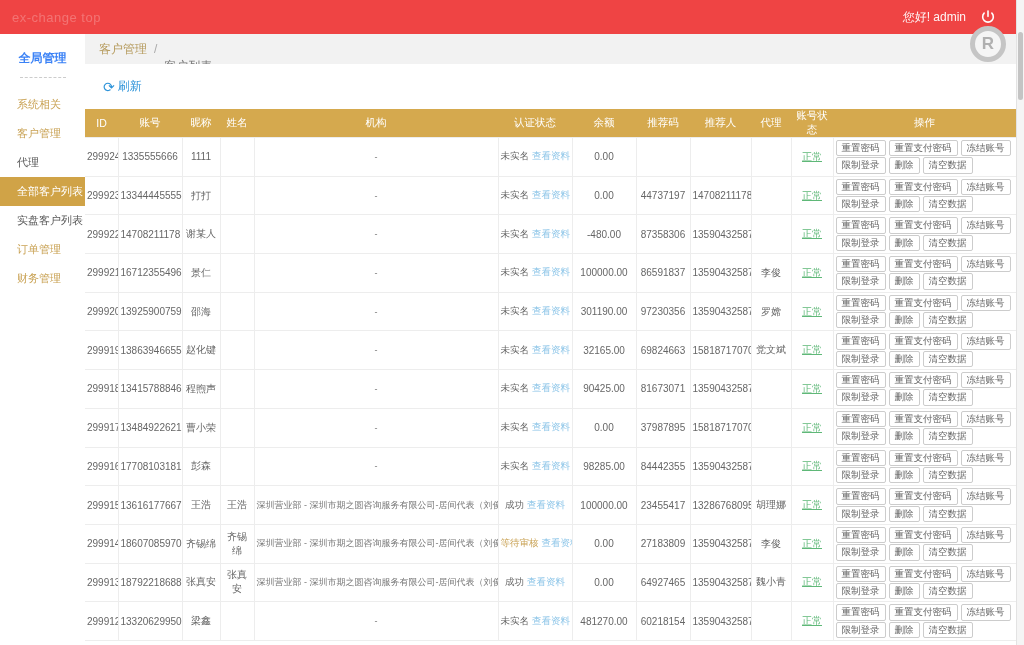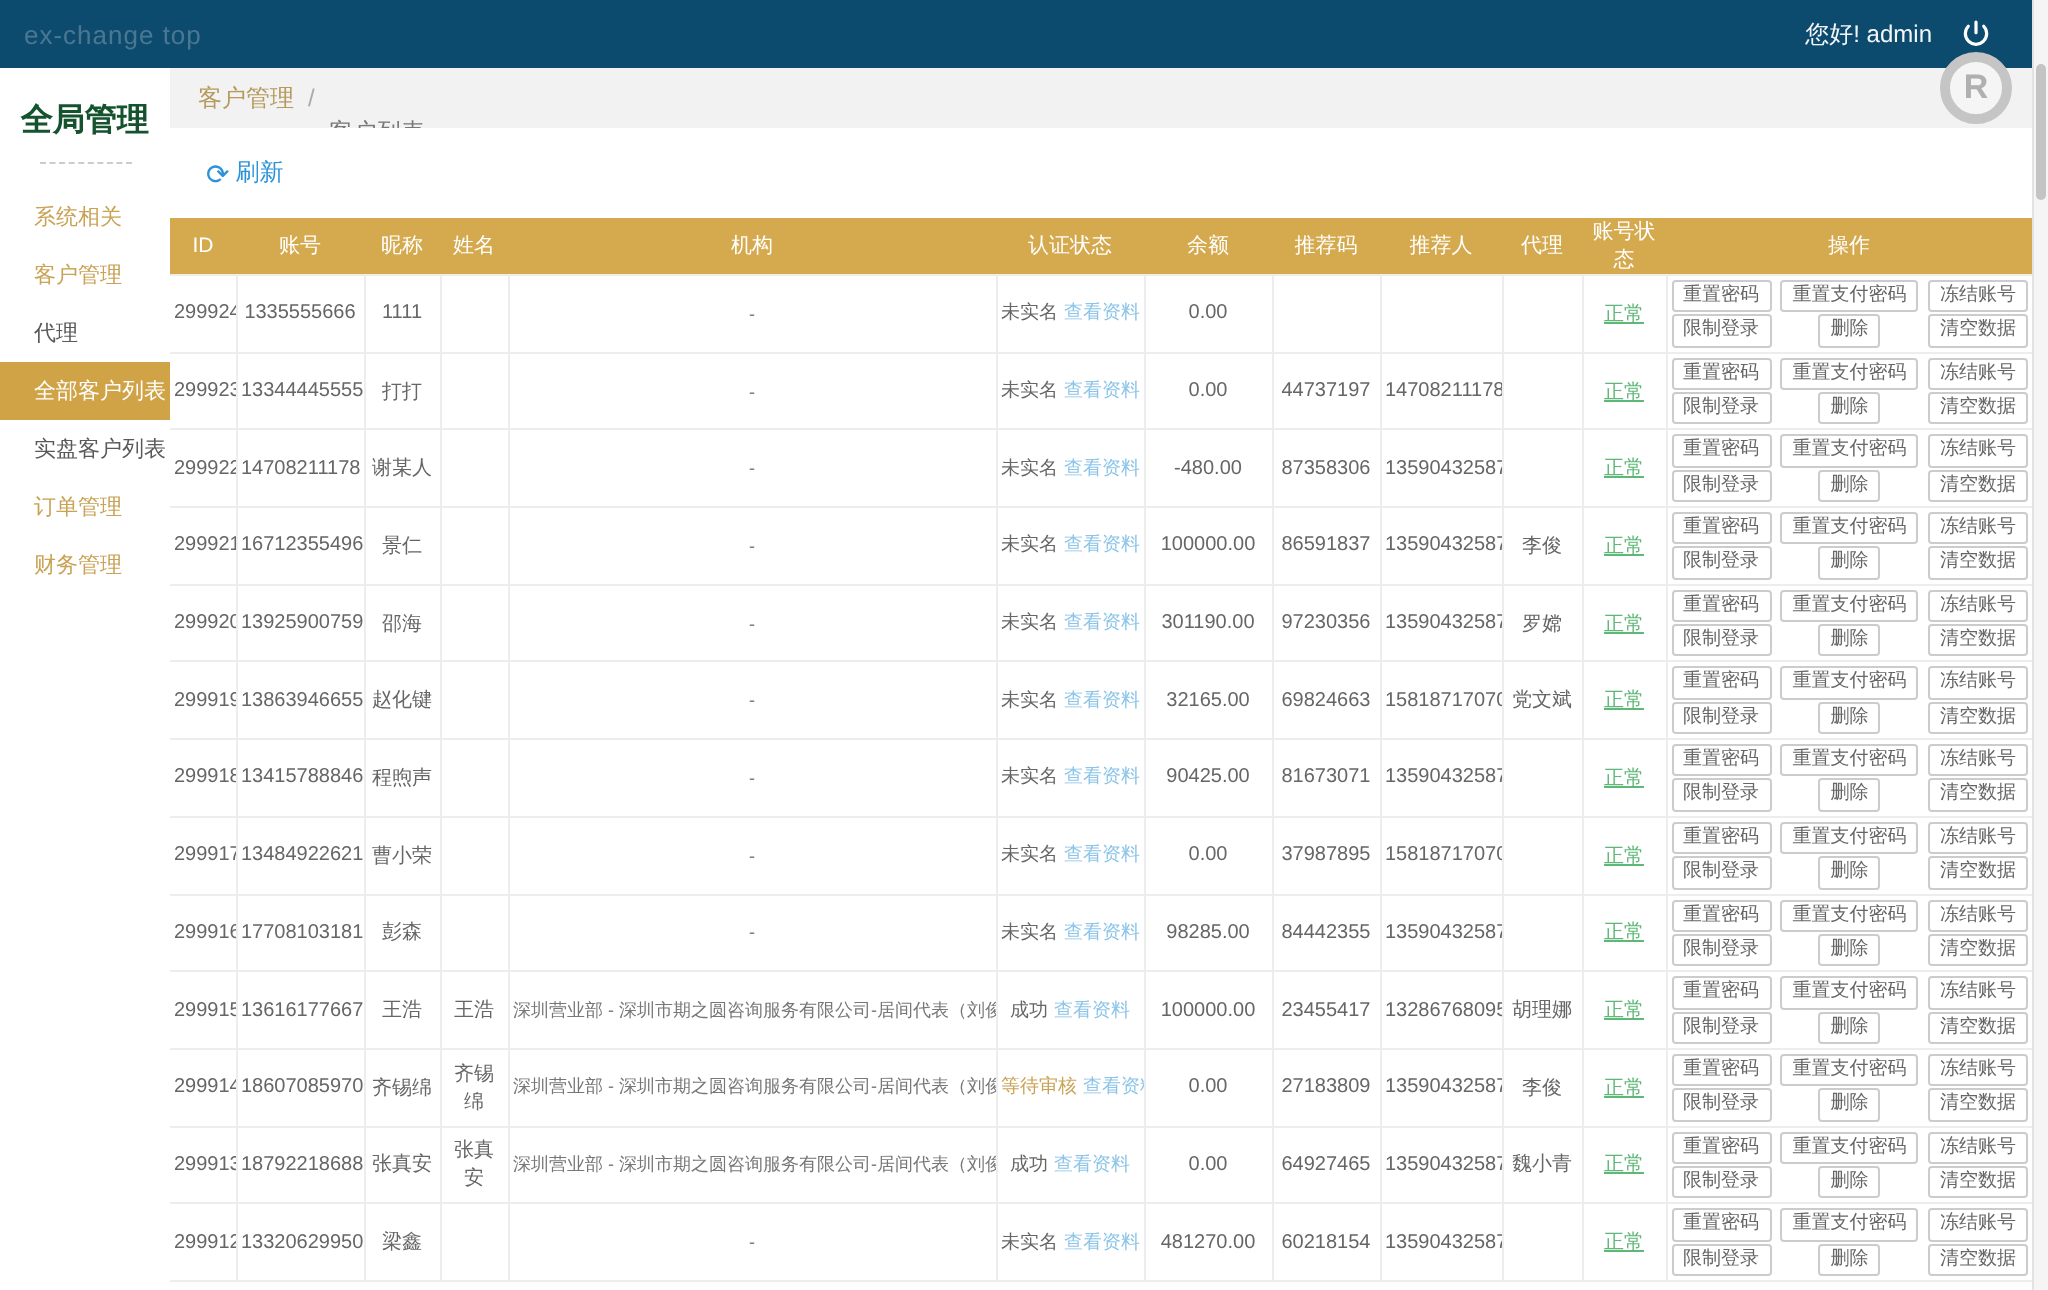--- a/index.html
+++ b/index.html
@@ -6,40 +6,40 @@
   html, body { width: 1024px; height: 645px; overflow: hidden; }
   body {
     font-family: "Liberation Sans", "DejaVu Sans", sans-serif;
     background: #f2f2f2;
     position: relative;
     color: #666;
   }
   
   .topbar {
     position: absolute; top: 0; left: 0; right: 0; height: 34px;
-    background: #0c4a6e;
+    background: #ef4444;
     display: flex; justify-content: space-between; align-items: center;
     padding: 0 28px 0 12px; z-index: 3;
   }
   .brand { color: rgba(255,255,255,0.25); font-size: 13px; letter-spacing: 0.5px; }
   .topbar-right { display: flex; align-items: flex-start; gap: 14px; }
   .greeting { color: rgba(255,255,255,0.95); font-size: 12px; }
   .power { width: 16px; height: 16px; cursor: pointer; }
   .logo-circle {
     position: absolute; top: 26px; right: 18px; width: 36px; height: 36px;
     border-radius: 50%; border: 5px solid #c5c5c5; background: #f5f5f5;
     color: #b0b0b0; font-size: 17px; font-weight: bold;
     display: flex; align-items: center; justify-content: center; z-index: 4;
   }
   
   .sidebar {
     position: absolute; top: 34px; left: 0; bottom: 0; width: 85px;
     background: #ffffff; z-index: 2;
   }
-  .sidebar-title { text-align: center; font-size: 16px; color: #14532d; font-weight: 600; padding: 16px 0 10px; }
+  .sidebar-title { text-align: center; font-size: 12px; color: #3b82f6; font-weight: 600; padding: 16px 0 10px; }
   .side-divider { width: 46px; border-top: 1px dashed #ccc; margin: 0 auto 12px; }
   .side-item { font-size: 11px; padding: 7px 4px 7px 17px; cursor: pointer; white-space: nowrap; }
   .side-item.gold { color: #c9a254; }
   .side-item.plain { color: #595959; }
   .side-item.active { background: #d0a347; color: #fff; }
   
   .main { position: absolute; left: 85px; top: 34px; right: 8px; bottom: 0; }
   .breadcrumb { height: 30px; display: flex; align-items: center; padding: 0 14px; font-size: 12px; background: #f2f2f2; }
   .crumb-first { color: #b59a5c; cursor: pointer; }
   .crumb-sep { color: #aaa; margin: 0 7px; }
@@ -71,21 +71,21 @@
     border: 1px solid #ededed; font-size: 10px; color: #666;
     text-align: center; height: 38px; padding: 1px 2px; overflow: hidden;
   }
   tbody tr td:first-child { border-left: none; }
   tbody tr td:last-child { border-right: none; }
   td.org { font-size: 9px; white-space: nowrap; color: #777; }
   td.auth { font-size: 9.5px; white-space: nowrap; }
   .view-link { color: #8cc5e8; cursor: pointer; text-decoration: none; margin-left: 3px; }
   .pending { color: #c9a254; text-align: center; }
   .status-ok { color: #5fb878; text-decoration: underline; }
-  .btn-line { display: flex; justify-content: space-between; gap: 3px; margin: 1px 0; }
+  .btn-line { display: flex; justify-content: flex-start; gap: 3px; margin: 1px 0; }
   .op-btn {
     font-size: 9.5px; color: #666; background: #fff; border: 1px solid #ccc;
     border-radius: 2px; padding: 1px 5px; cursor: pointer; white-space: nowrap;
     font-family: inherit; line-height: 1.3;
   }
   
   .page-scrollbar {
     position: absolute; top: 0; right: 0; bottom: 0; width: 8px;
     background: #f5f5f5; border-left: 1px solid #e3e3e3; z-index: 10;
   }

